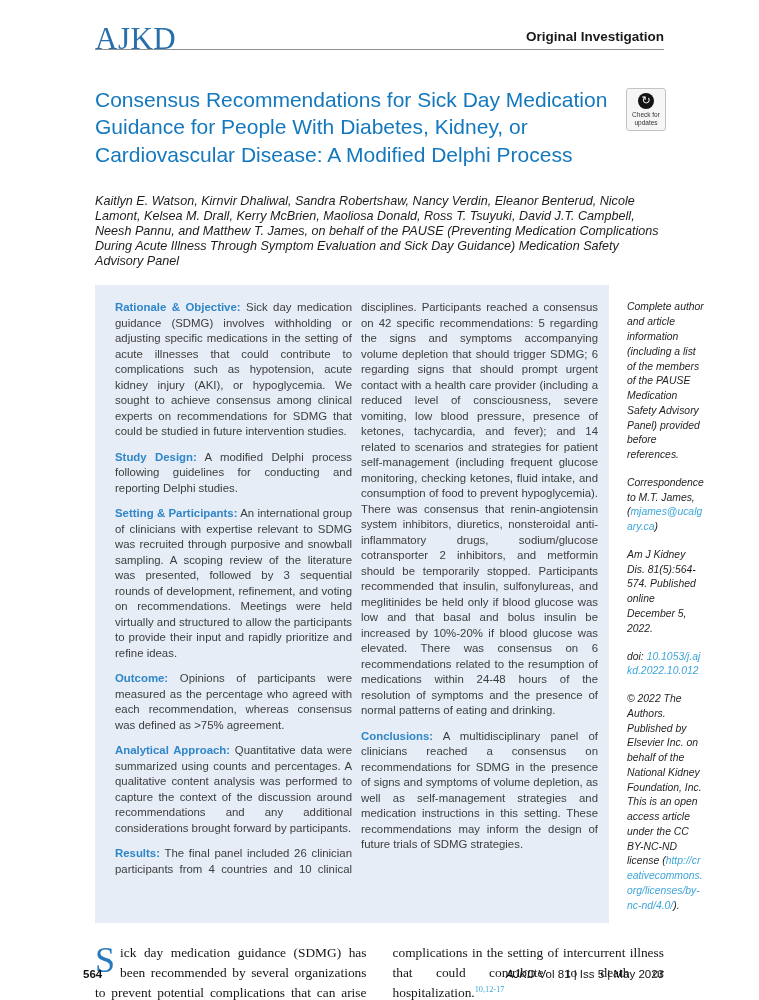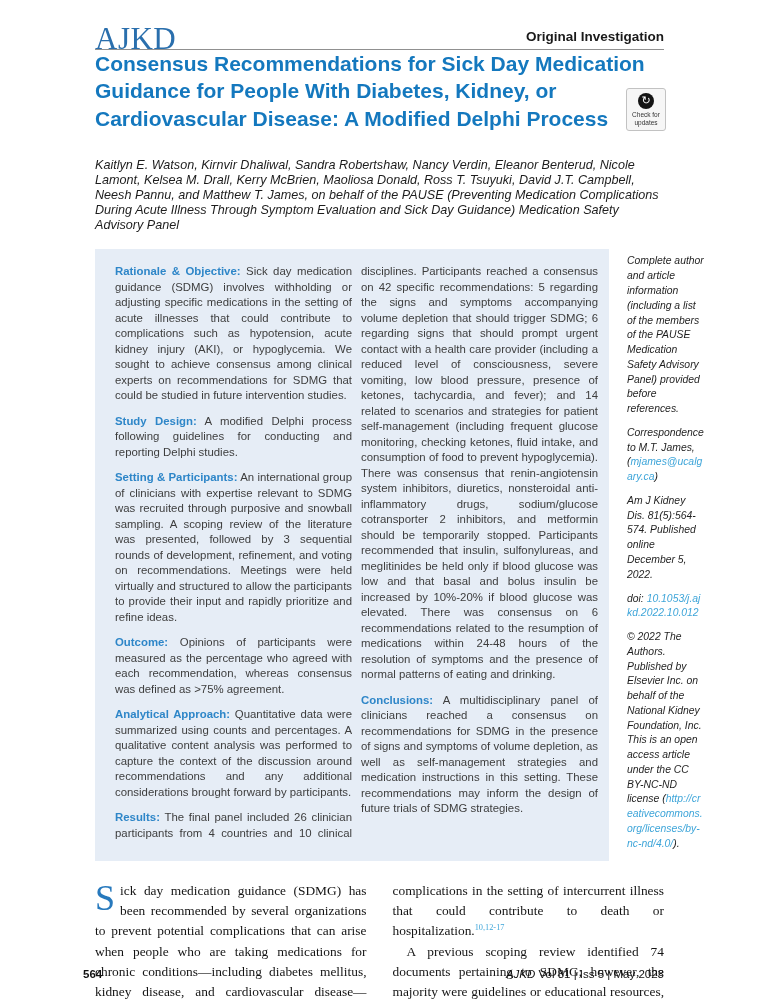--- a/index.html
+++ b/index.html
@@ -17,22 +17,22 @@
     padding-top:12px; border-bottom:1.5px solid #909090; height:50px;
   }
   .logo {
     font-family:"Liberation Serif", serif; font-size:31px; letter-spacing:0.5px;
     color:#2a6fad; line-height:0.9; transform:translateY(4px);
   }
   .article-type { font-size:13.5px; font-weight:bold; color:#1a1a1a; padding-bottom:5px; }
 
   
   .title {
-    max-width:585px;
-    font-size:21px; font-weight:bold; color:#1478be; line-height:1.3;
+    margin-top:36px; max-width:585px;
+    font-size:21px; font-weight:normal; color:#1478be; line-height:1.3;
   }
   .authors {
     margin-top:26px; max-width:662px;
     font-size:12.6px; font-style:italic; color:#1d1d1d; line-height:1.2;
   }
 
   
   .badge {
     position:absolute; top:88px; right:50px; width:40px;
     border:1px solid #c2c2c2; border-radius:3px; background:#f6f6f6;
@@ -49,21 +49,21 @@
   .abstract-box {
     flex:0 0 514px; background:#e6edf6;
     padding:15px 11px 12px 20px;
     column-count:2; column-gap:9px;
     font-size:11.4px; line-height:1.36; color:#3d3d3d; text-align:justify;
   }
   .abstract-box p { margin:0 0 10px 0; }
   .lbl { color:#2e86c8; font-weight:bold; }
 
   .side-col { flex:1; padding-top:2px; font-size:10.4px; font-style:italic; line-height:1.42; color:#1f1f1f; }
-  .side-col p { margin:3px 0 9px 0; }
+  .side-col p { margin:13px 0 9px 0; }
   .side-col a { color:#3ea5d9; text-decoration:none; word-break:break-all; }
 
   
   .body-cols {
     margin-top:20px; column-count:2; column-gap:26px;
     font-family:"Liberation Serif", serif; font-size:13.4px; line-height:1.52;
     text-align:justify; color:#141414;
   }
   .body-cols p { margin:0; }
   .body-cols p.indent { text-indent:14px; }

